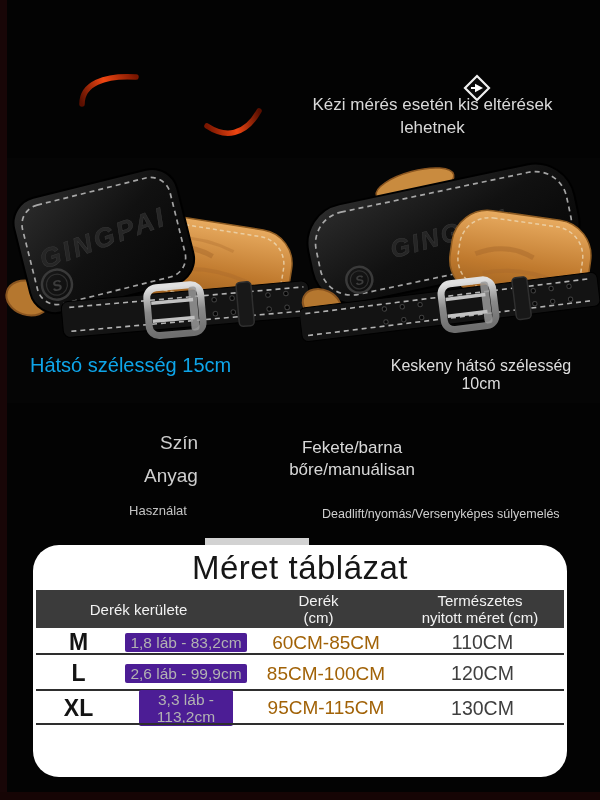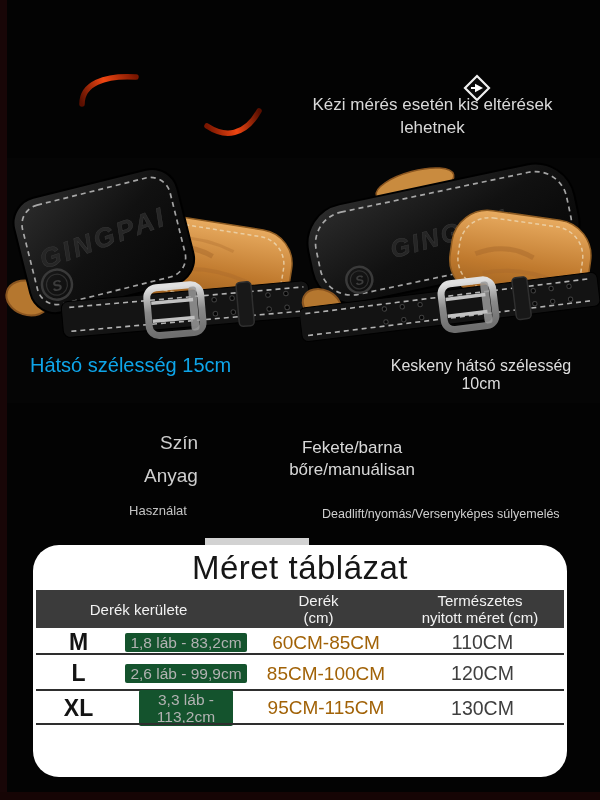--- a/index.html
+++ b/index.html
@@ -38,21 +38,21 @@
          display:flex;align-items:center;color:#f2f2f2;font-size:15px;line-height:17px;text-align:center;}
   .th1{width:205px;box-sizing:border-box;}
   .th2{width:155px;}
   .th3{width:168px;}
   .trow{position:absolute;left:3px;width:528px;display:flex;align-items:center;text-align:center;}
   .row-m{top:85px;height:25px;}
   .row-l{top:112px;height:33px;}
   .row-xl{top:147px;height:32px;}
   .c-size{width:85px;font-size:23px;font-weight:bold;color:#141414;}
   .c-feet{width:130px;font-size:15.5px;color:#b2b2b2;line-height:17px;}
-  .c-feet span{background:#14532d;padding:1px 5px;border-radius:2px;display:inline-block;}
+  .c-feet span{background:#4c1d95;padding:1px 5px;border-radius:2px;display:inline-block;}
   .row-xl .c-feet span{max-width:84px;}
   .c-waist{width:150px;font-size:19px;color:#a16207;}
   .c-open{width:163px;font-size:19.5px;color:#3f3f3f;}
   .sep{position:absolute;left:3px;width:528px;height:2px;background:#2e2e2e;}
   .sep1{top:108px;} .sep2{top:144px;} .sep3{top:178px;}
   .tnote{position:absolute;left:0;top:184px;width:534px;text-align:center;
          color:#e05a5a;font-size:13.5px;line-height:19px;white-space:nowrap;}
 </style>
 </head>
 <body>

